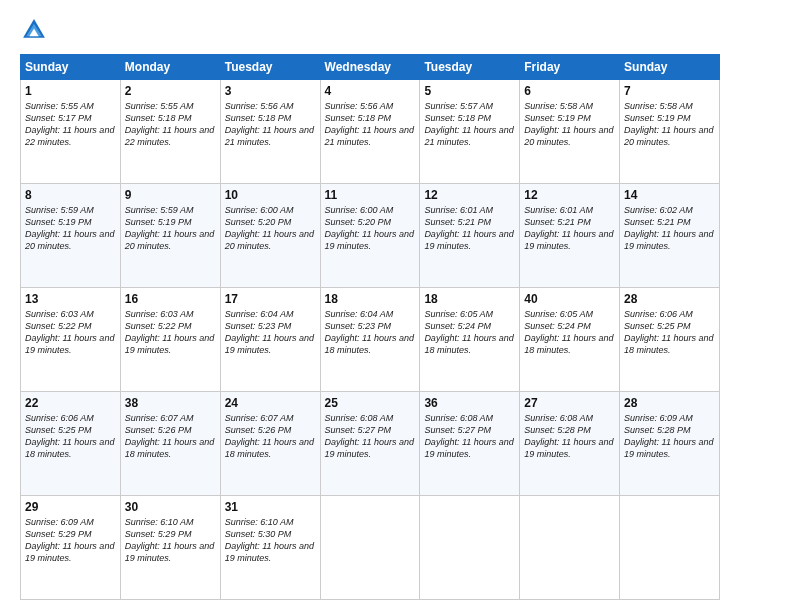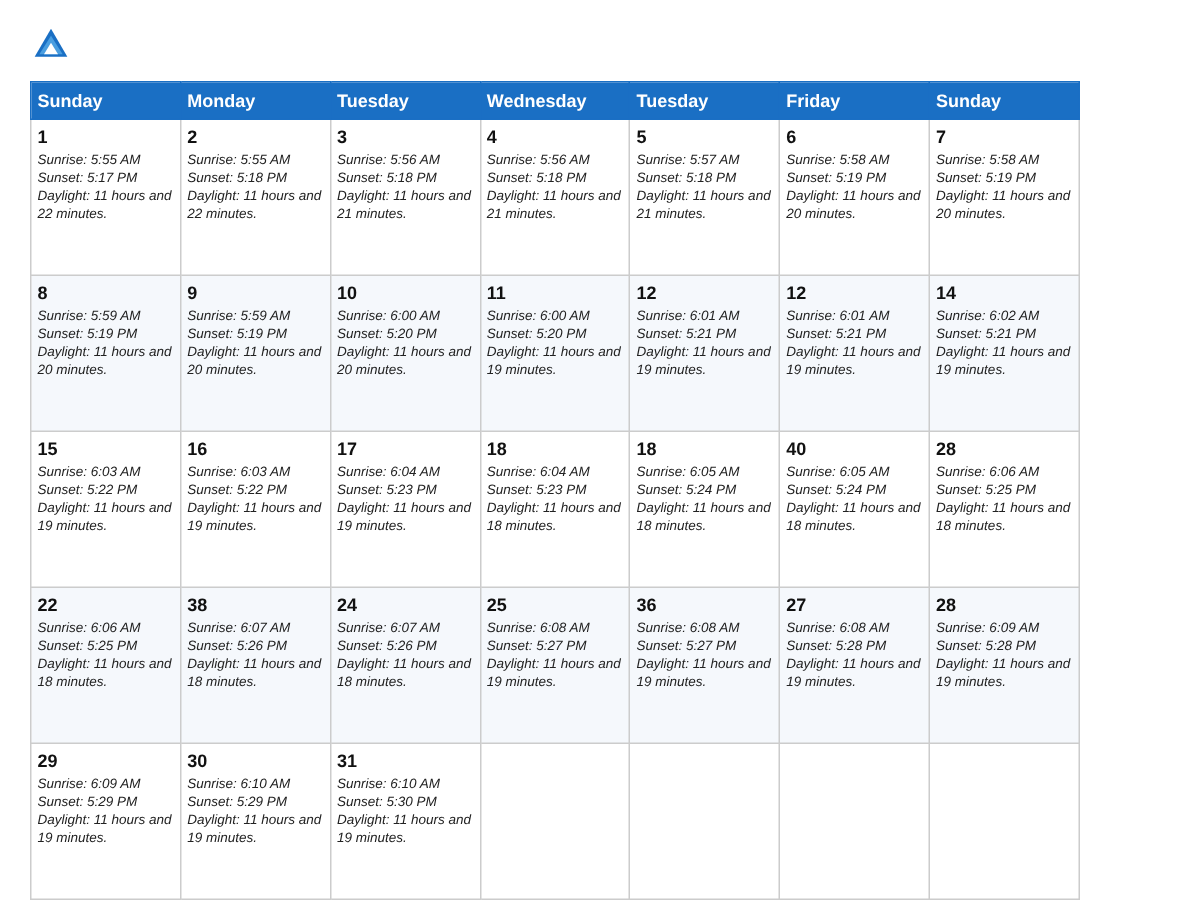--- a/index.html
+++ b/index.html
@@ -248,21 +248,21 @@
         <span class="day-num">14</span>
         <div class="cell-text">
           Sunrise: 6:02 AM<br>
           Sunset: 5:21 PM<br>
           Daylight: 11 hours and 19 minutes.
         </div>
       </td>
         </tr>
         <tr class="row-odd">
           <td>
-        <span class="day-num">15</span>
+        <span class="day-num">13</span>
         <div class="cell-text">
           Sunrise: 6:03 AM<br>
           Sunset: 5:22 PM<br>
           Daylight: 11 hours and 19 minutes.
         </div>
       </td>
           <td>
         <span class="day-num">16</span>
         <div class="cell-text">
           Sunrise: 6:03 AM<br>

